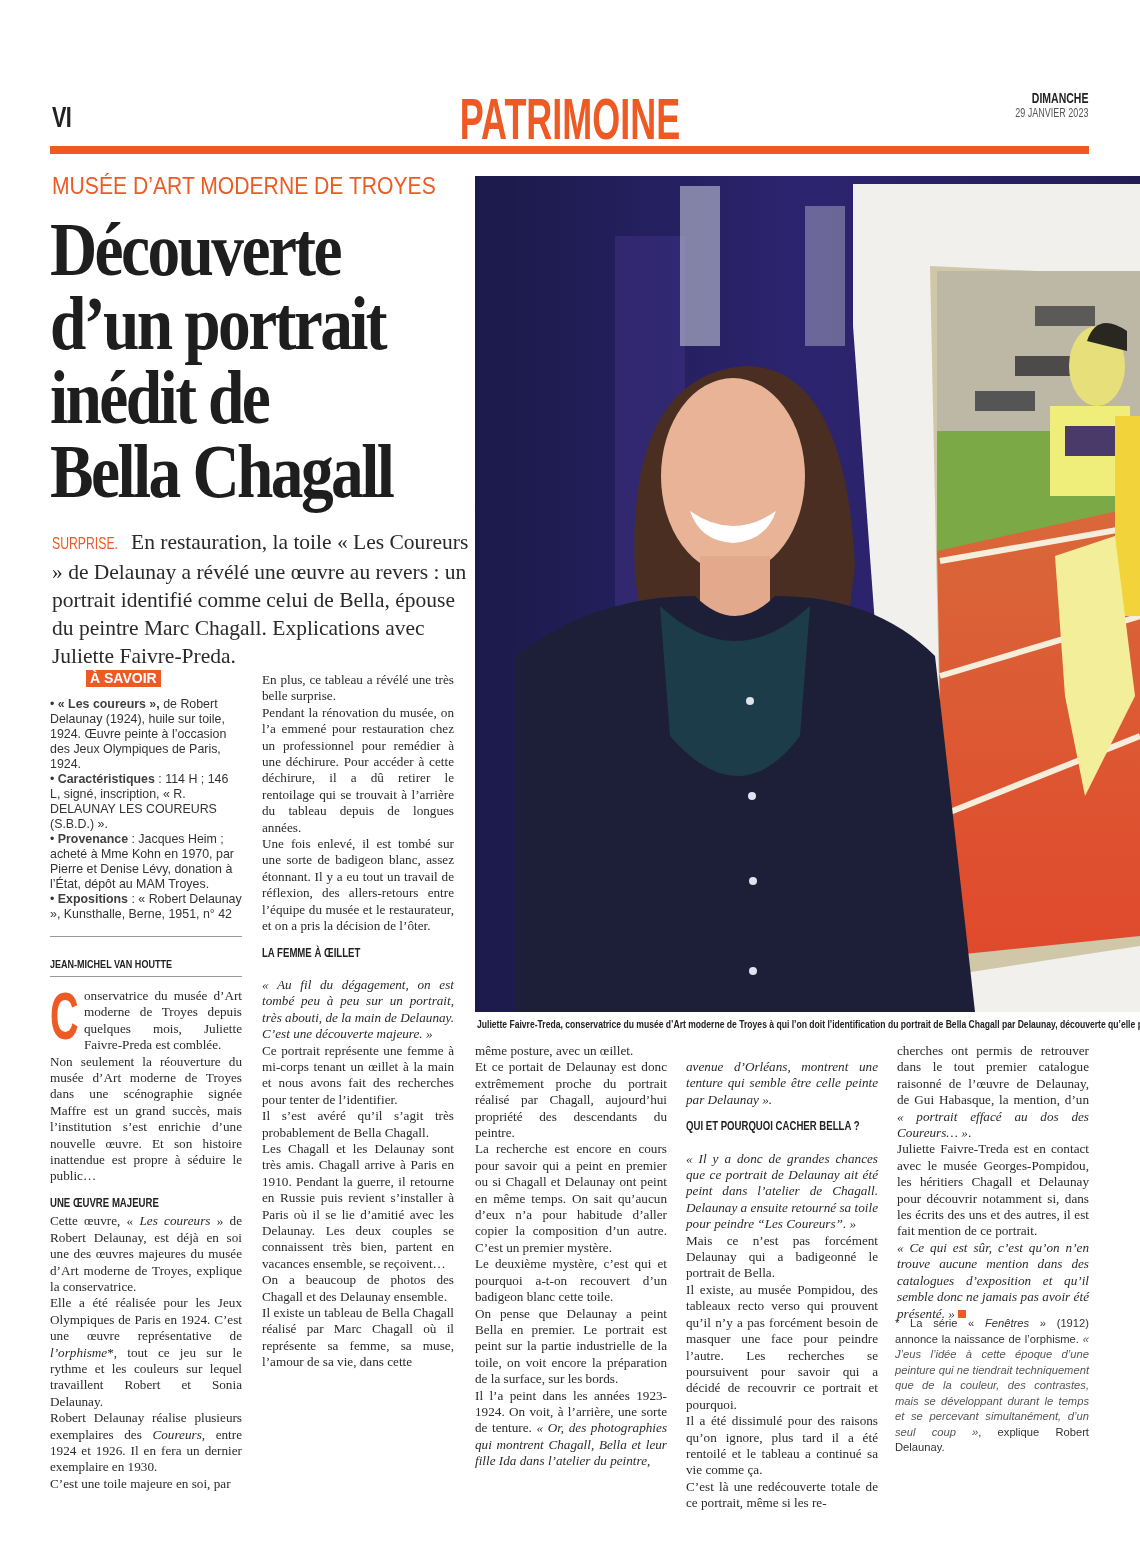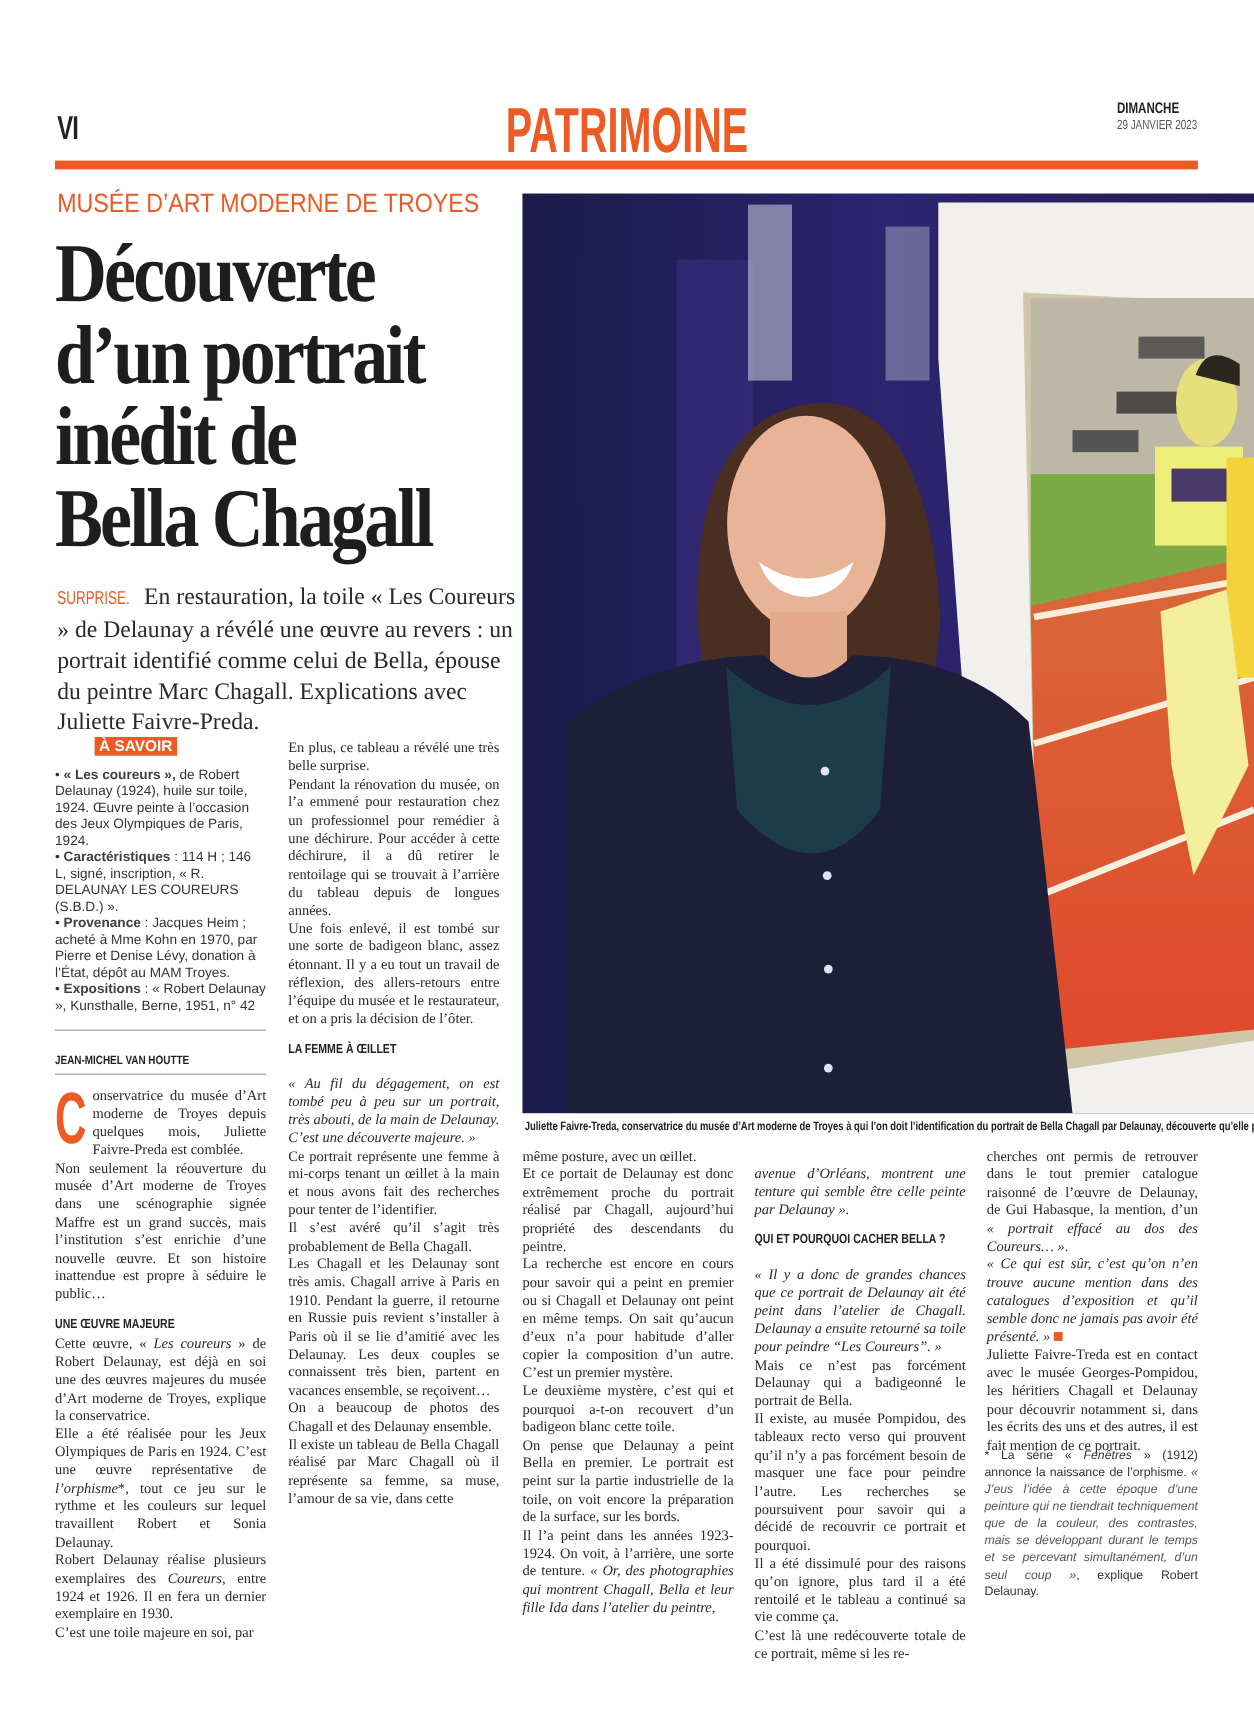--- a/index.html
+++ b/index.html
@@ -1,20 +1,20 @@
 <!DOCTYPE html>
 <html><head>
 <meta charset="utf-8">
 <style>
   * { box-sizing: border-box; margin: 0; padding: 0; }
   body { width: 1140px; height: 1556px; background: #ffffff; position: relative; overflow: hidden; font-family: "Liberation Serif", serif; color: #222; }
   .abs { position: absolute; }
   .folio { left: 52px; top: 100px; font-family: "Liberation Sans", sans-serif; font-weight: 700; font-size: 30px; letter-spacing: -1px; transform: scaleX(0.72); transform-origin: left top; color: #222; }
   .rubrique { left: 0; width: 1140px; top: 86px; text-align: center; font-family: "Liberation Sans", sans-serif; font-weight: 700; font-size: 58px; color: #ee5a24; transform: scaleX(0.62); transform-origin: center top; letter-spacing: 0px; line-height: 66px; }
-  .dateblock { right: 52px; top: 90px; font-family: "Liberation Sans", sans-serif; }
+  .dateblock { right: 52px; top: 90px; text-align: right; font-family: "Liberation Sans", sans-serif; }
   .dateblock .day { font-weight: 700; font-size: 14px; transform: scaleX(0.75); transform-origin: right top; display: block; }
   .dateblock .date { font-size: 12px; color: #555; transform: scaleX(0.75); transform-origin: right top; display: block; }
   .rule-orange { left: 50px; top: 146px; width: 1039px; height: 8px; background: #ee5a24; }
   .kicker { left: 52px; top: 172px; font-family: "Liberation Sans", sans-serif; font-size: 24px; color: #ee5a24; letter-spacing: 0px; transform: scaleX(0.88); transform-origin: left top; white-space: nowrap; }
   .headline { left: 50px; top: 212px; width: 420px; font-family: "Liberation Serif", serif; font-weight: 700; font-size: 76px; line-height: 74px; letter-spacing: -3px; color: #1e1e1e; transform: scaleX(0.86); transform-origin: left top; width: 500px; }
   .chapo { left: 52px; top: 528px; width: 420px; font-size: 21.5px; line-height: 28px; color: #2a2a2a; }
   .chapo .tag { font-family: "Liberation Sans", sans-serif; color: #ee5a24; font-size: 17px; display: inline-block; transform: scaleX(0.72); transform-origin: left bottom; margin-right: -18px; }
   .photo { left: 475px; top: 176px; width: 665px; height: 836px; overflow: hidden; background: #1a1840; }
   .caption { left: 477px; top: 1018px; width: 663px; white-space: nowrap; overflow: hidden; font-family: "Liberation Sans", sans-serif; font-size: 11px; color: #222; font-weight: 700; transform: scaleX(0.78); transform-origin: left top; width: 850px; }
   .col { font-size: 13.2px; line-height: 16.4px; text-align: justify; color: #2a2a2a; hyphens: auto; }
@@ -154,19 +154,19 @@
   <div class="subhead">QUI ET POURQUOI CACHER BELLA ?</div>
   <p class="it">« Il y a donc de grandes chances que ce portrait de Delaunay ait été peint dans l’atelier de Chagall. Delaunay a ensuite retourné sa toile pour peindre “Les Coureurs”. »</p>
   <p>Mais ce n’est pas forcément Delaunay qui a badigeonné le portrait de Bella.</p>
   <p>Il existe, au musée Pompidou, des tableaux recto verso qui prouvent qu’il n’y a pas forcément besoin de masquer une face pour peindre l’autre. Les recherches se poursuivent pour savoir qui a décidé de recouvrir ce portrait et pourquoi.</p>
   <p>Il a été dissimulé pour des raisons qu’on ignore, plus tard il a été rentoilé et le tableau a continué sa vie comme ça.</p>
   <p>C’est là une redécouverte totale de ce portrait, même si les re-</p>
 </div>
 
 <div class="abs col" style="left:897px; top:1043px; width:192px;">
   <p><span>cherches ont permis de retrouver dans le tout premier catalogue raisonné de l’œuvre de Delaunay, de Gui Habasque, la mention, d’un </span><span class="it">« portrait effacé au dos des Coureurs… »</span><span>.</span></p>
+  <p>Juliette Faivre-Treda est en contact avec le musée Georges-Pompidou, les héritiers Chagall et Delaunay pour découvrir notamment si, dans les écrits des uns et des autres, il est fait mention de ce portrait.</p>
   <p><span class="it">« Ce qui est sûr, c’est qu’on n’en trouve aucune mention dans des catalogues d’exposition et qu’il semble donc ne jamais pas avoir été présenté. »</span> <span class="end-square"></span></p>
-  <p>Juliette Faivre-Treda est en contact avec le musée Georges-Pompidou, les héritiers Chagall et Delaunay pour découvrir notamment si, dans les écrits des uns et des autres, il est fait mention de ce portrait.</p>
 </div>
 
 <div class="abs footnote">
   <span>* La série « </span><span class="it" style="font-style:italic">Fenêtres</span><span> » (1912) annonce la naissance de l’orphisme. </span><span style="font-style:italic;color:#555">« J’eus l’idée à cette époque d’une peinture qui ne tiendrait techniquement que de la couleur, des contrastes, mais se développant durant le temps et se percevant simultanément, d’un seul coup »</span><span>, explique Robert Delaunay.</span>
 </div>
 
 </body></html>

